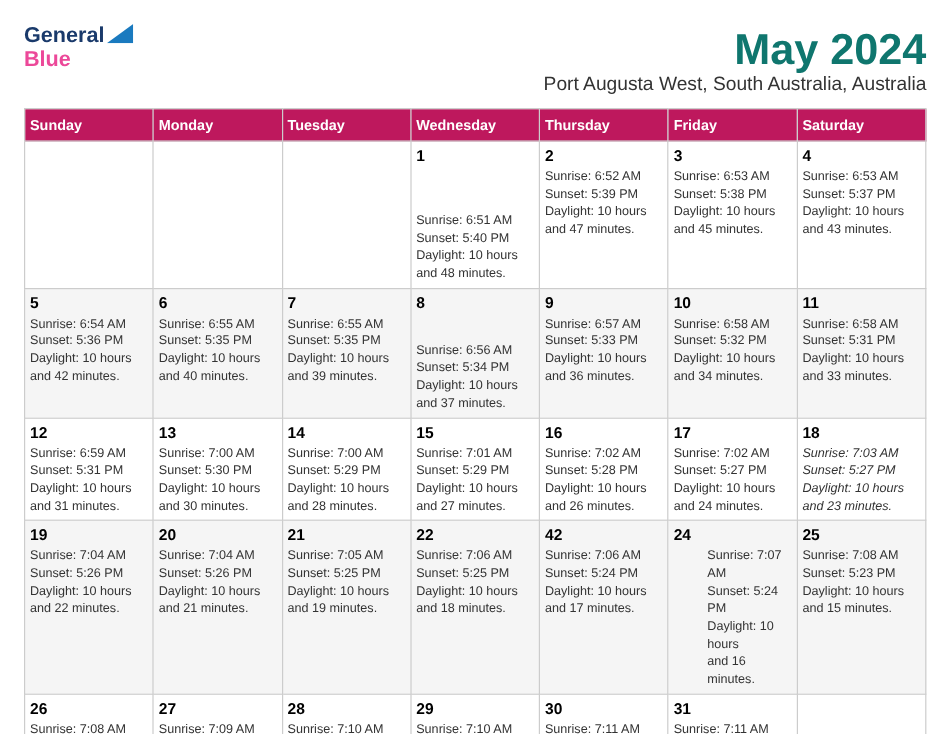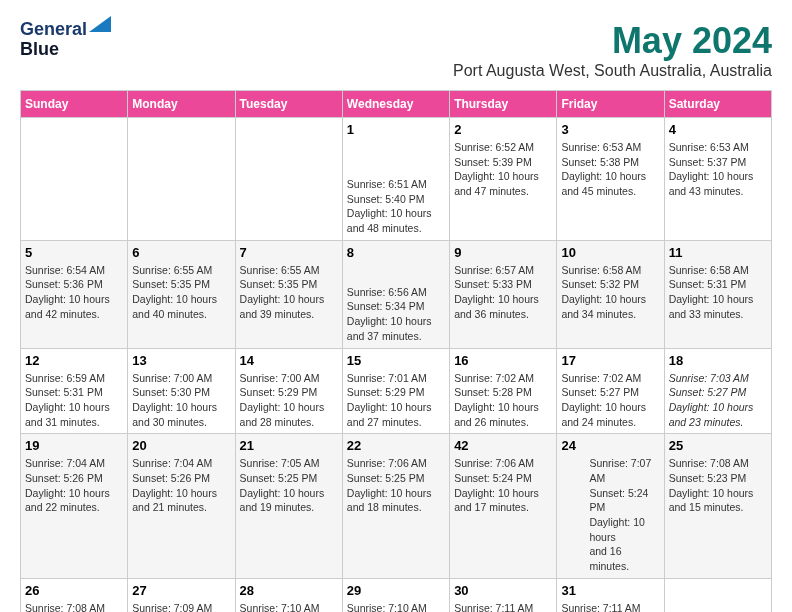--- a/index.html
+++ b/index.html
@@ -21,41 +21,41 @@
       flex-direction: column;
       align-items: flex-start;
     }
     .logo-text {
       font-size: 18px;
       font-weight: bold;
       color: #1a3a6b;
       line-height: 1.1;
     }
     .logo-blue {
-      color: #0f172a;
+      color: #ec4899;
     }
     .title-section {
       text-align: right;
     }
     .month-title {
       font-size: 36px;
       font-weight: bold;
       color: #0f766e;
     }
     .location-title {
       font-size: 16px;
       color: #333;
     }
     .calendar {
       width: 100%;
       border-collapse: collapse;
       font-size: 11px;
     }
     .calendar th {
-      background-color: #ec4899;
+      background-color: #be185d;
       color: #fff;
       padding: 6px 4px;
       text-align: left;
       font-size: 12px;
       font-weight: bold;
       border: 1px solid #ccc;
     }
     .calendar td {
       border: 1px solid #ccc;
       padding: 4px;
@@ -80,21 +80,21 @@
     }
     .empty-cell {
       background: #fff !important;
     }
   </style>
 </head>
 <body>
 
 <div class="header">
   <div class="logo">
-    <div style="display:flex; align-items:flex-start;">
+    <div style="display:flex; align-items:center;">
       <span class="logo-text">General</span>
       <svg width="22" height="16" viewBox="0 0 22 16" style="margin-left:2px; margin-top:-4px;">
         <polygon points="0,16 22,0 22,16" fill="#1a7abf"></polygon>
       </svg>
     </div>
     <span class="logo-text logo-blue">Blue</span>
   </div>
   <div class="title-section">
     <div class="month-title">May 2024</div>
     <div class="location-title">Port Augusta West, South Australia, Australia</div>

